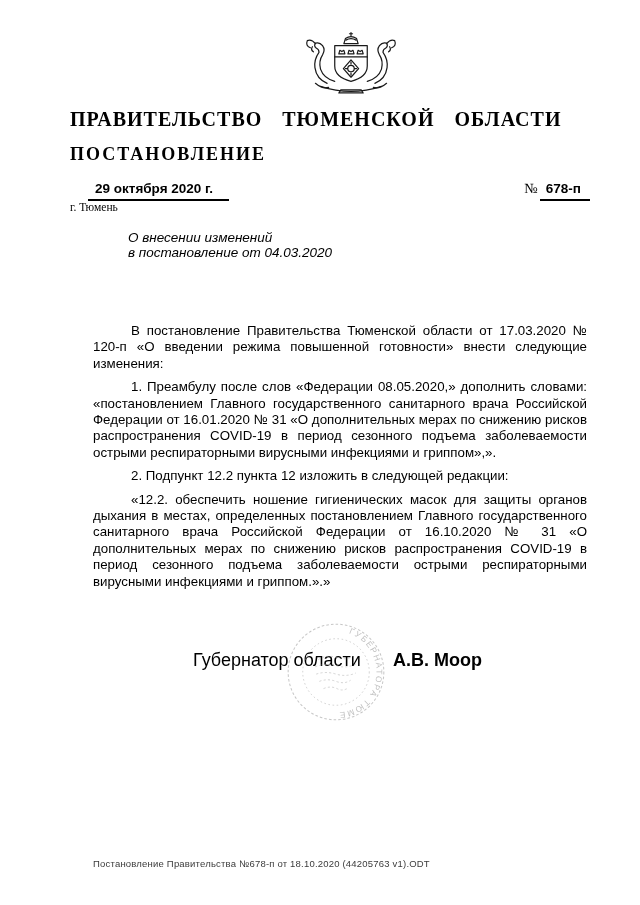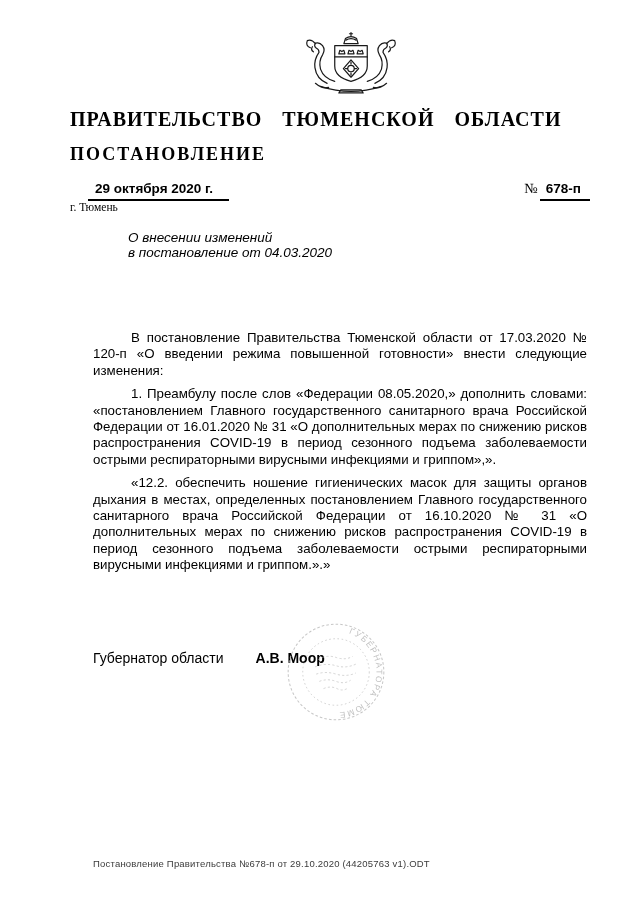--- a/index.html
+++ b/index.html
@@ -20,26 +20,26 @@
   .num-group{display:flex;align-items:flex-end;}
   .num-sign{font-family:"Liberation Serif",serif;font-size:14px;padding:0 2px 4px 0;}
   .num-val{font-weight:bold;font-size:13.5px;border-bottom:2px solid #000;padding:0 9px 3px 6px;}
 
   .place{position:absolute;top:201px;left:70px;width:560px;text-align:left;
     font-family:"Liberation Serif",serif;font-size:11.5px;}
 
   .subject{position:absolute;top:230px;left:112px;width:320px;
     font-style:italic;font-size:13.5px;line-height:15px;margin-left:16px;}
 
-  .body-text{position:absolute;top:323px;left:93px;width:494px;margin-top:7px;}
+  .body-text{position:absolute;top:323px;left:93px;width:494px;}
   .body-text p{margin:0 0 7px 0;font-size:13.3px;line-height:16.4px;
     text-align:justify;text-indent:38px;}
 
   .sig-row{position:absolute;top:650px;left:93px;width:489px;display:flex;
-    justify-content:flex-start;font-size:14px;}
+    justify-content:center;font-size:18px;}
   .sig-name{font-weight:bold;margin-left:32px;}
 
   .stamp{position:absolute;left:284px;top:620px;width:104px;height:104px;opacity:.8;}
 
   .footer{position:absolute;top:858px;left:93px;font-size:9.5px;color:#3b3b3b;letter-spacing:.2px;}
 </style>
 </head>
 <body>
 
 <div class="page">
@@ -94,20 +94,21 @@
   <div class="place">г. Тюмень</div>
 
   <div class="subject">
     <div>О внесении изменений</div>
     <div>в постановление от 04.03.2020</div>
   </div>
 
   <div class="body-text">
     <p>В постановление Правительства Тюменской области от 17.03.2020 № 120-п «О введении режима повышенной готовности» внести следующие изменения:</p>
     <p>1. Преамбулу после слов «Федерации 08.05.2020,» дополнить словами: «постановлением Главного государственного санитарного врача Российской Федерации от 16.01.2020 № 31 «О дополнительных мерах по снижению рисков распространения COVID-19 в период сезонного подъема заболеваемости острыми респираторными вирусными инфекциями и гриппом»,».</p>
+    <p>2. Подпункт 12.2 пункта 12 изложить в следующей редакции:</p>
     <p>«12.2. обеспечить ношение гигиенических масок для защиты органов дыхания в местах, определенных постановлением Главного государственного санитарного врача Российской Федерации от 16.10.2020 № 31 «О дополнительных мерах по снижению рисков распространения COVID-19 в период сезонного подъема заболеваемости острыми респираторными вирусными инфекциями и гриппом.».»</p>
   </div>
 
   <div class="sig-row">
     <span class="sig-title">Губернатор области</span>
     <span class="sig-name">А.В. Моор</span>
   </div>
 
   <svg class="stamp" viewBox="0 0 100 100">
     <g stroke="#b9b9b9" fill="none" stroke-width="1">
@@ -122,15 +123,15 @@
       </g>
     </g>
     <defs>
       <path id="rimArc" d="M50,89 a39,39 0 1,1 0.01,0" fill="none"></path>
     </defs>
     <text font-size="8" fill="#b2b2b2" letter-spacing="1.5" font-family="Liberation Sans, sans-serif">
       <textPath href="#rimArc" startOffset="55%">ГУБЕРНАТОРА ТЮМЕНСКОЙ ОБЛАСТИ ✳</textPath>
     </text>
   </svg>
 
-  <div class="footer">Постановление Правительства №678-п от 29.10.2020 (44205763 v1).ODT</div>
+  <div class="footer">Постановление Правительства №678-п от 18.10.2020 (44205763 v1).ODT</div>
 
 </div>
 
 </body></html>

